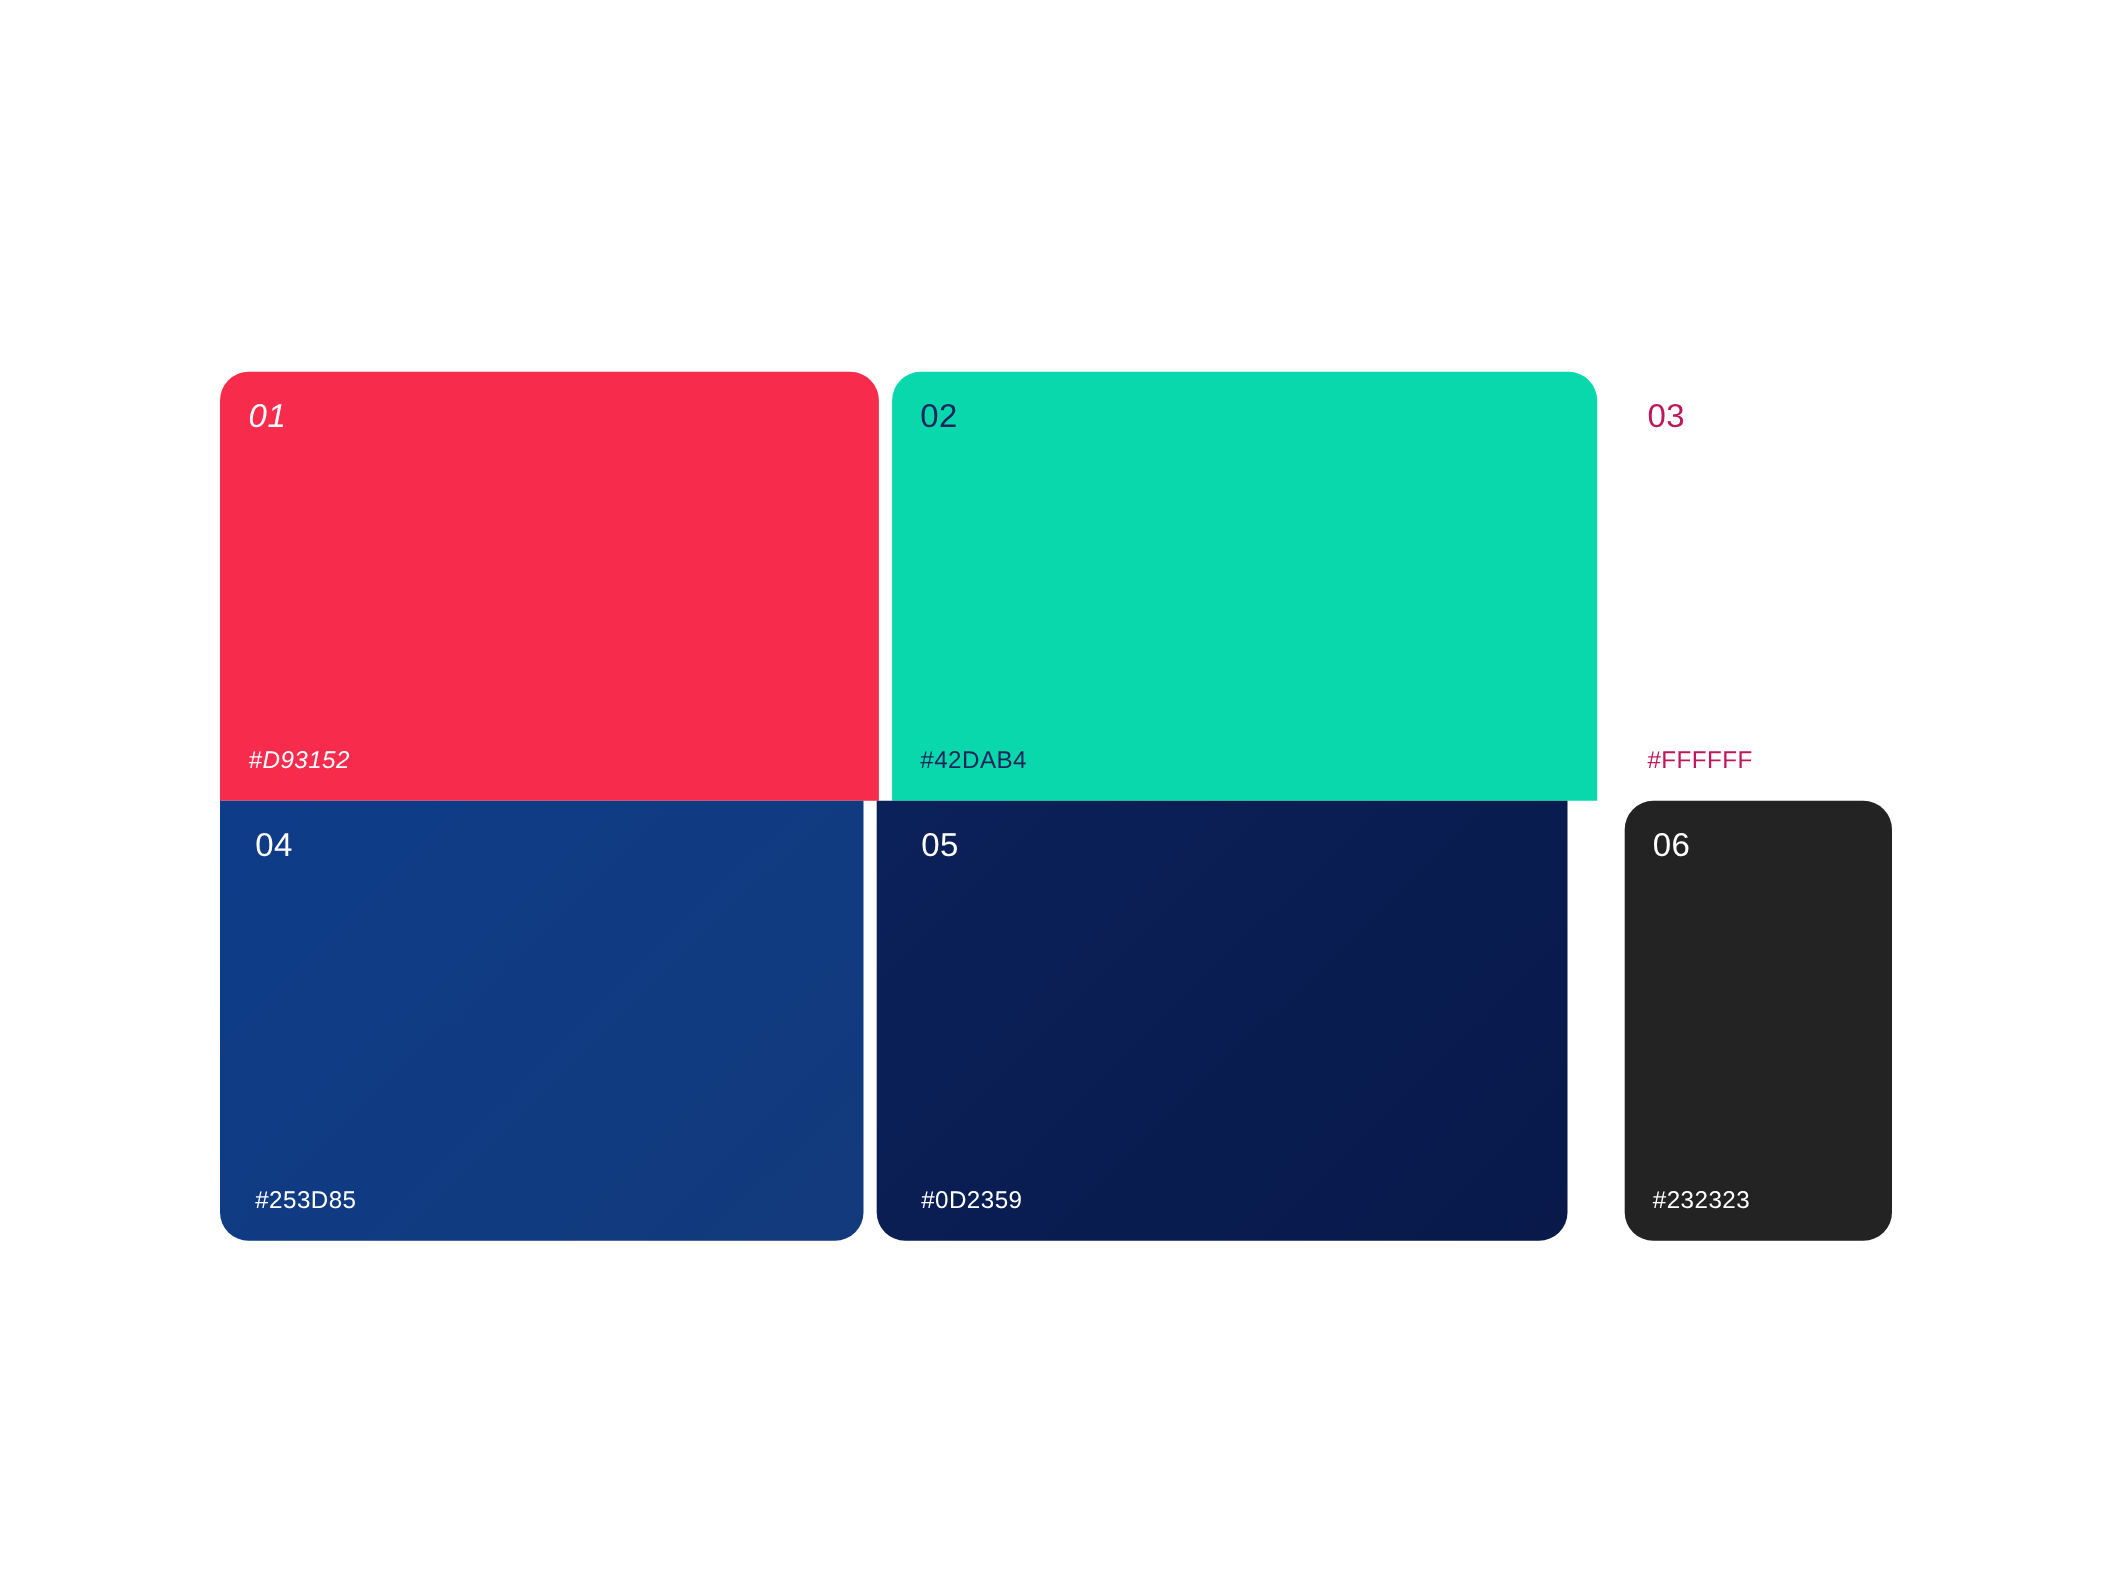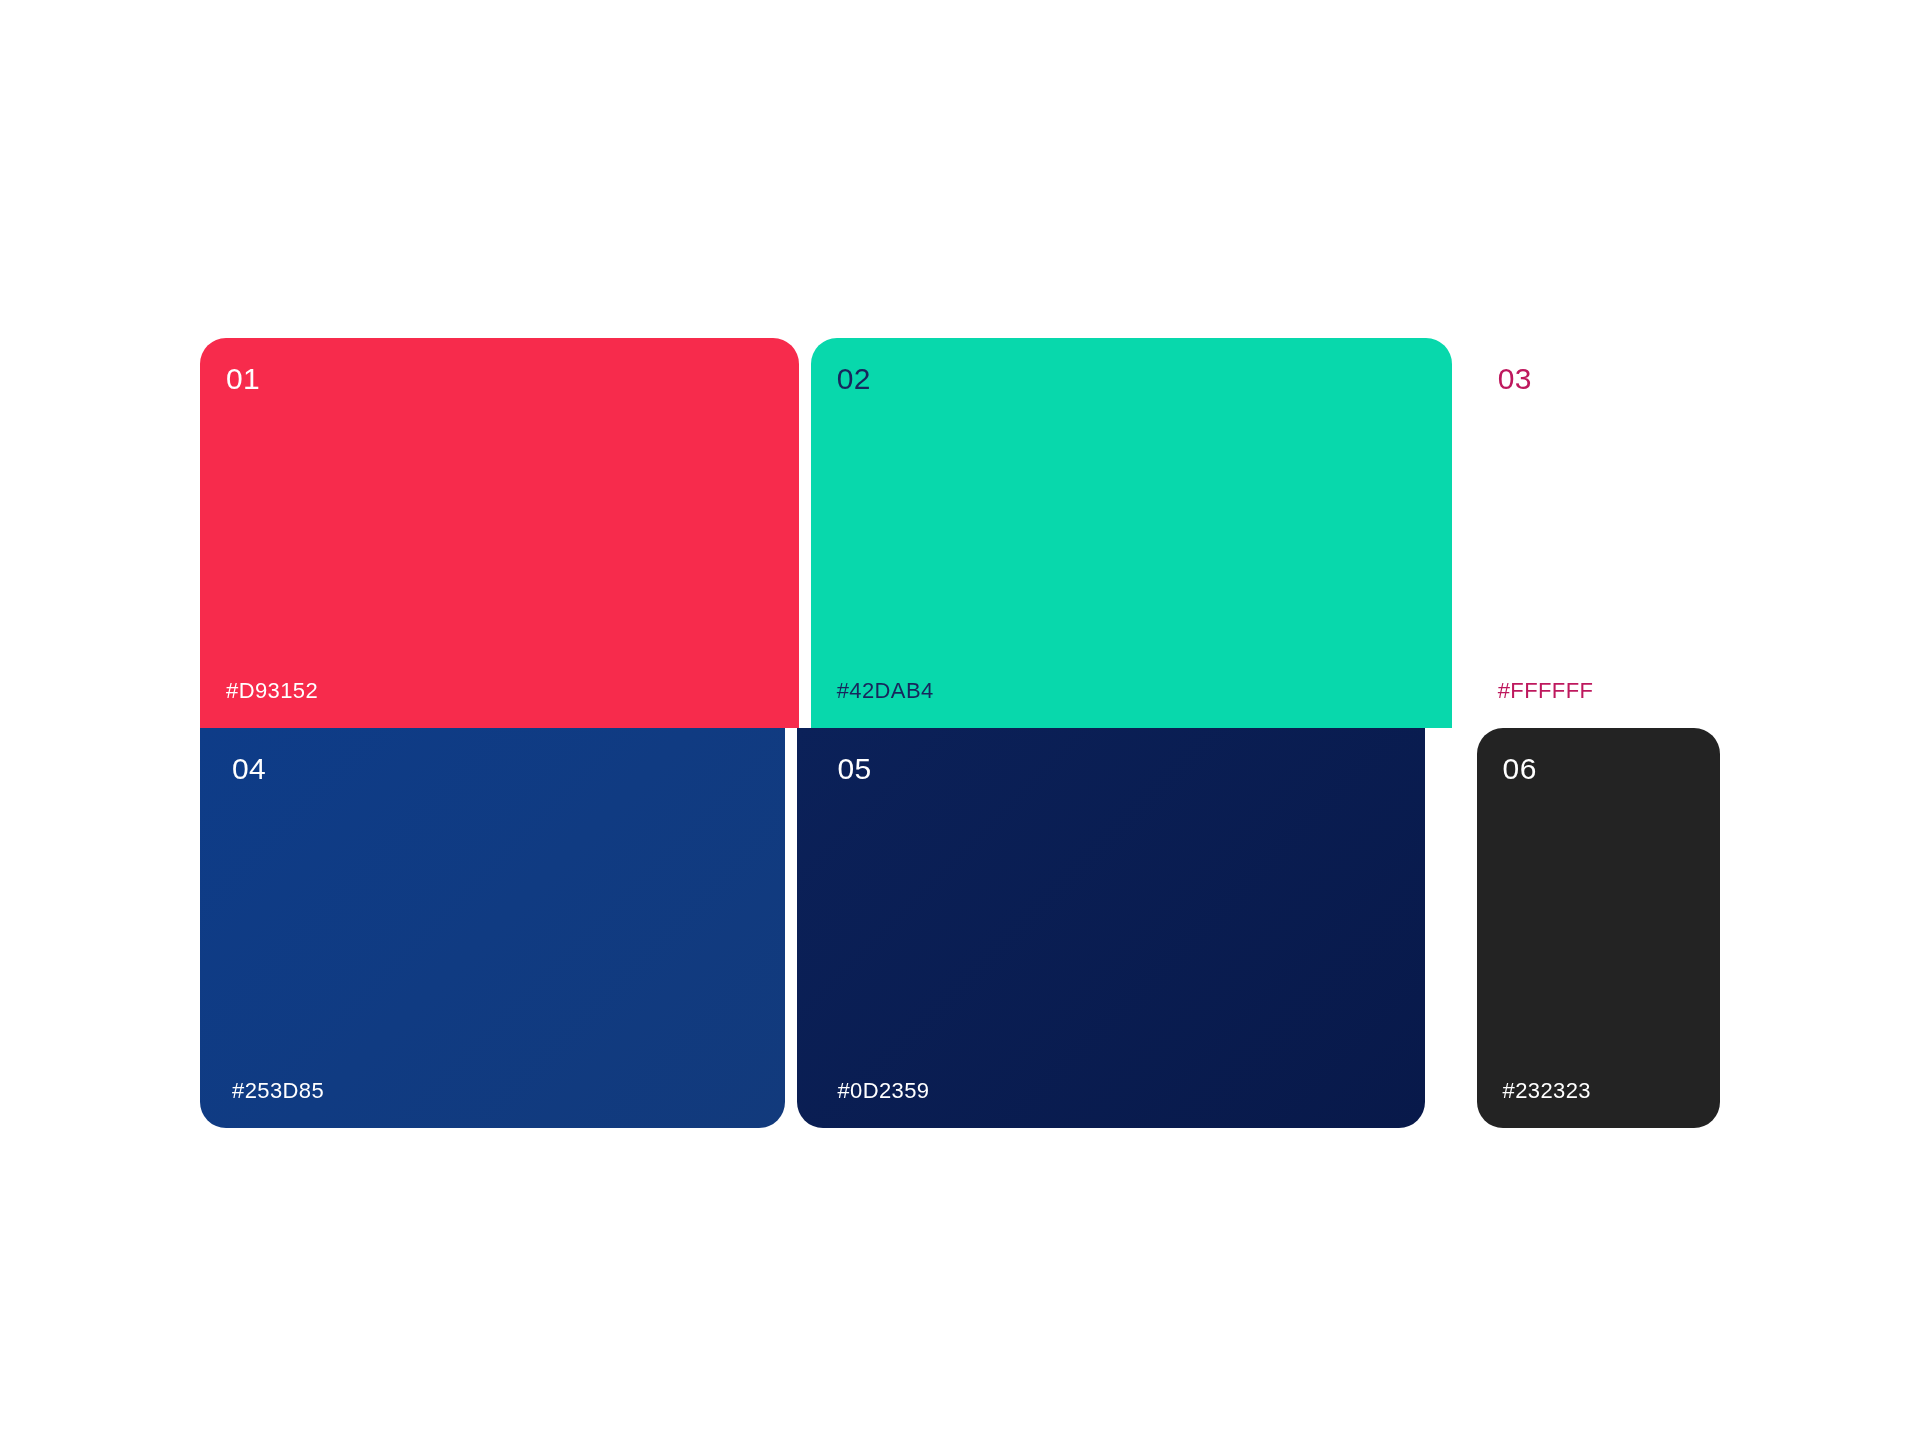--- a/index.html
+++ b/index.html
@@ -51,21 +51,21 @@
     flex-direction: column;
     justify-content: space-between;
   }
 
   
   .swatch-card.col-1 { width: 620px; margin-right: 12px; }
   .swatch-card.col-2 { width: 664px; margin-right: 20px; gap: 19px; }
   .swatch-card.col-3 { width: 256px; }
 
   
-  .row-top .swatch-card.col-1 { border-radius: 26px 26px 0 0; }
+  .row-top .swatch-card.col-1 { border-radius: 26px 26px 0 0; font-style: italic; }
   .row-top .swatch-card.col-2 { border-radius: 26px 26px 0 0; }
   .row-top .swatch-card.col-3 { border-radius: 26px 26px 0 0; }
   .row-bottom .swatch-card.col-1 { border-radius: 0 0 26px 26px; padding-left: 32px; }
   .row-bottom .swatch-card.col-2 { border-radius: 0 0 26px 26px; padding-left: 40px; }
   .row-bottom .swatch-card.col-3 { border-radius: 26px; margin-left: 32px; }
 
   .swatch-index {
     font-size: 30px;
     line-height: 1;
     letter-spacing: 0.4px;

